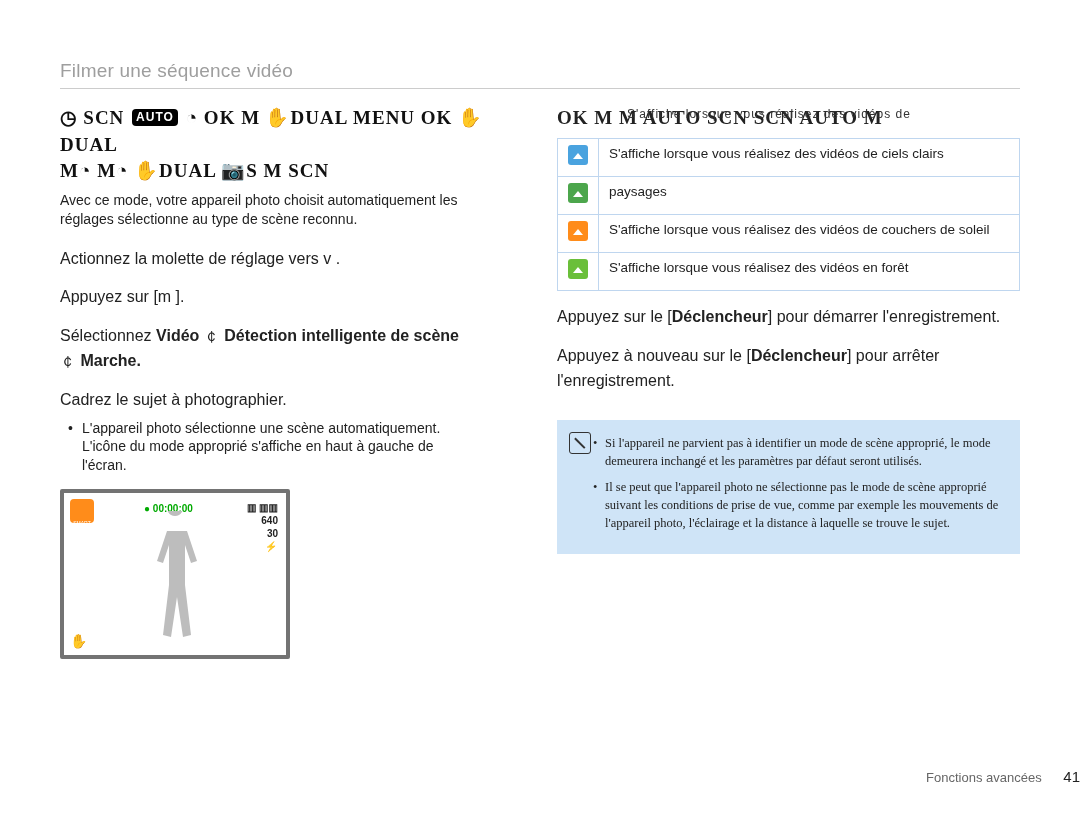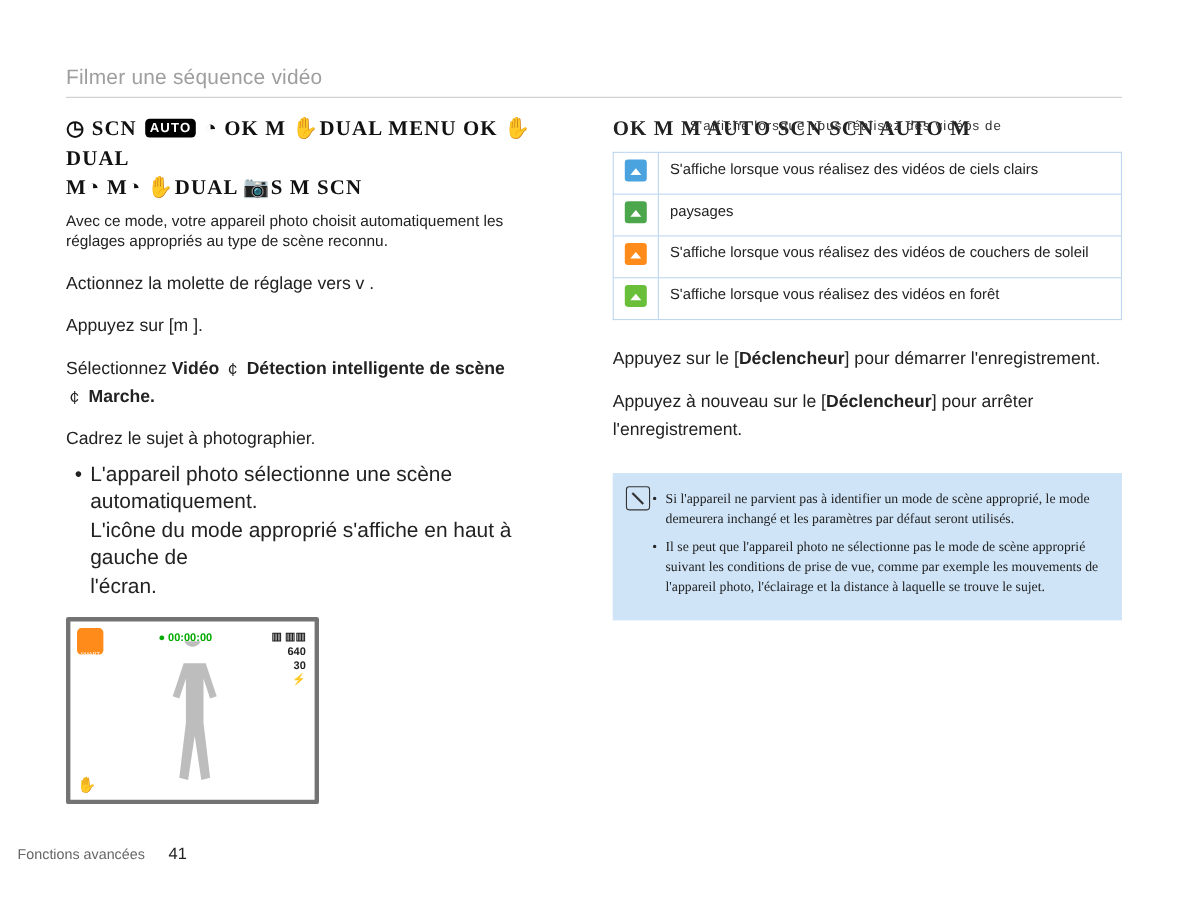--- a/index.html
+++ b/index.html
@@ -60,21 +60,21 @@
     line-height: 1.35;
     margin-bottom: 18px;
   }
   .step {
     font-size: 16px;
     line-height: 1.55;
     margin-bottom: 14px;
   }
   .step b { font-weight: 700; }
   .bullet {
-    font-size: 19px;
+    font-size: 14px;
     line-height: 1.35;
     margin-left: 22px;
     margin-top: 6px;
     position: relative;
   }
   .bullet::before {
     content: "•";
     position: absolute;
     left: -14px;
   }
@@ -228,21 +228,21 @@
   .notebox .nb::before {
     content: "•";
     position: absolute;
     left: -12px;
   }
 
   .footer {
     position: absolute;
     left: 16px; right: 0;
     bottom: 30px;
-    text-align: left;
+    text-align: right;
     font-size: 13px;
     color: #666;
   }
   .footer .pg {
     display: inline-block;
     margin-left: 18px;
     color: #222;
     font-size: 15px;
   }
 </style>
@@ -255,21 +255,21 @@
 
   <div class="cols">
 
     <div class="col">
       <div class="iconbar">
         <span>◷   SCN </span><span class="tag">AUTO</span><span> ◔  OK M  ✋DUAL  MENU OK ✋DUAL</span><br>
         <span>M◔     M◔   ✋DUAL   📷S  M  SCN</span>
       </div>
       <div class="intro">
         <span>Avec ce mode, votre appareil photo choisit automatiquement les</span><br>
-        <span>réglages appropriés au type de scène reconnu.</span>
+        <span>réglages sélectionne au type de scène reconnu.</span>
       </div>
 
       <div class="step">Actionnez la molette de réglage vers v  .</div>
       <div class="step">Appuyez sur [m     ].</div>
       <div class="step">
         <span>Sélectionnez </span><b>Vidéo</b><span> ￠ </span><b>Détection intelligente de scène</b><br><span> ￠ </span><b>Marche.</b>
       </div>
       <div class="step">
         <span>Cadrez le sujet à photographier.</span>
         <div class="bullet">
@@ -315,21 +315,21 @@
           <td><span class="sq c-orange"></span></td>
           <td>S'affiche lorsque vous réalisez des vidéos de couchers de soleil</td>
         </tr>
         <tr>
           <td><span class="sq c-green2"></span></td>
           <td>S'affiche lorsque vous réalisez des vidéos en forêt</td>
         </tr>
       </tbody>
         </table>
 
-      <div class="step" style="margin-top:24px">
+      <div class="step" style="margin-top:14px">
         <span>Appuyez sur le [</span><b>Déclencheur</b><span>] pour démarrer l'enregistrement.</span>
       </div>
       <div class="step">
         <span>Appuyez à nouveau sur le [</span><b>Déclencheur</b><span>] pour arrêter l'enregistrement.</span>
       </div>
 
       <div class="notebox">
         <div class="nicon"></div>
         <div class="nb">Si l'appareil ne parvient pas à identifier un mode de scène approprié, le mode      demeurera inchangé et les paramètres par défaut seront utilisés.</div>
         <div class="nb">Il se peut que l'appareil photo ne sélectionne pas le mode de scène approprié suivant les conditions de prise de vue, comme par exemple les mouvements de l'appareil photo, l'éclairage et la distance à laquelle se trouve le sujet.</div>

